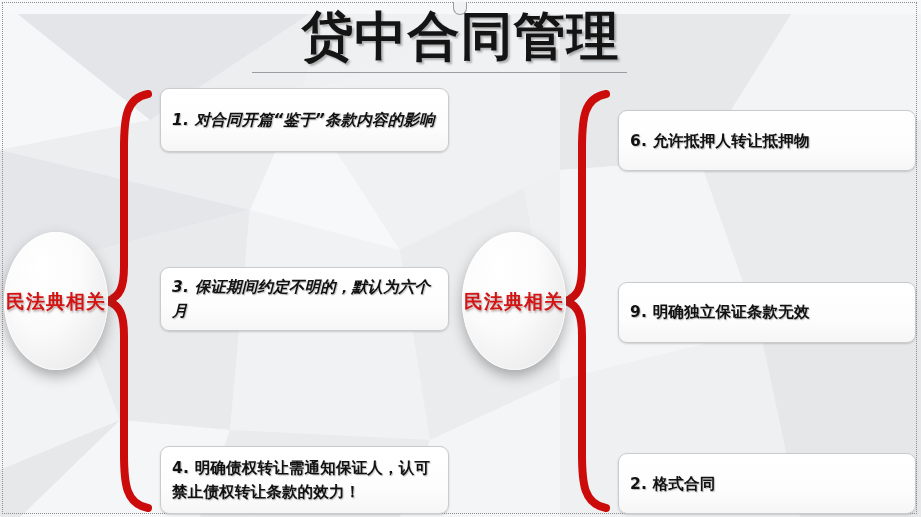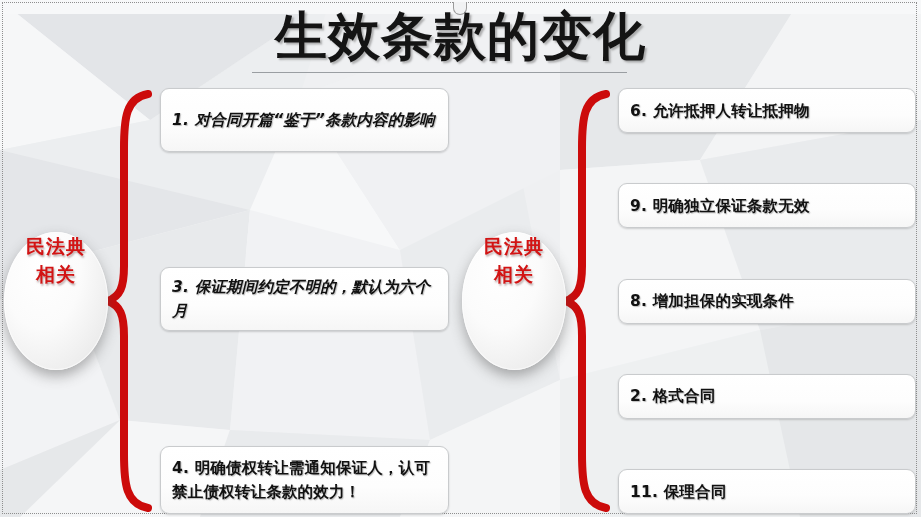--- a/index.html
+++ b/index.html
@@ -101,21 +101,21 @@
     font-size: 15.5px;
     line-height: 24px;
     font-weight: bold;
     color: #111111;
     letter-spacing: 0.2px;
     text-shadow: 1px 1px 1px rgba(140,140,140,0.55);
     font-family: "DejaVu Sans", "Liberation Sans", sans-serif;
   }
   .col-left  .card.h1 { height: 64px; font-style: italic; }
   .col-left  .card.h2 { height: 68px; }
-  .col-right .card    { height: 45px; }
+  .col-right .card    { height: 61px; margin-top: 22px; }
 
   
   .brace {
     position: absolute;
     top: 88px;
     width: 52px;
     height: 426px;
   }
   .brace-left  { left: 104px; }
   .brace-right { left: 562px; }
@@ -124,22 +124,23 @@
   
   .badge {
     position: absolute;
     width: 104px;
     height: 138px;
     border-radius: 50%;
     background:
       radial-gradient(ellipse at 36% 26%, #ffffff 0%, #fbfbfb 42%, #eeeeee 74%, #e2e2e2 100%);
     box-shadow: 0 6px 13px rgba(80,80,80,0.45), inset 0 0 0 1px rgba(255,255,255,0.6);
     display: flex;
-    flex-direction: column;
+    flex-direction: row;
     align-items: center;
+    justify-content: center;
   }
   .badge-left  { left: 4px;   top: 232px; }
   .badge-right { left: 462px; top: 232px; }
   .badge-line {
     font-size: 19px;
     line-height: 28px;
     font-weight: bold;
     color: #d21414;
     letter-spacing: 1px;
     text-shadow: 1px 2px 2px rgba(150,120,120,0.6);
@@ -184,21 +185,21 @@
       <polygon points="430,440 560,380 560,517 400,517" fill="#f4f5f6"></polygon>
       <polygon points="0,0 921,0 921,14 0,14" fill="#f7f8f9"></polygon>
     </svg>
   </div>
 
   <div class="sel-frame">
     <div class="sel-handle"></div>
   </div>
 
   <div class="title-wrap">
-    <div class="title">生效条款的变化</div>
+    <div class="title">贷中合同管理</div>
   </div>
   <div class="title-rule"></div>
 
   <div class="brace brace-left">
     <svg viewBox="0 0 52 426" preserveAspectRatio="none">
       <path d="M44 6 C 22 10, 20 30, 20 60 L 20 178 C 20 200, 16 208, 4 213 C 16 218, 20 226, 20 248 L 20 366 C 20 396, 22 416, 44 420" fill="none" stroke="#CC0B0B" stroke-width="8" stroke-linecap="round" stroke-linejoin="round"></path>
     </svg>
   </div>
 
   <div class="brace brace-right">
@@ -230,23 +231,17 @@
   </div>
 
   <div class="col col-right">
     <div class="card">
       <span class="card-text">6. 允许抵押人转让抵押物</span>
     </div>
     <div class="card">
       <span class="card-text">9. 明确独立保证条款无效</span>
     </div>
     <div class="card">
-      <span class="card-text">8. 增加担保的实现条件</span>
-    </div>
-    <div class="card">
       <span class="card-text">2. 格式合同</span>
     </div>
-    <div class="card">
-      <span class="card-text">11. 保理合同</span>
-    </div>
   </div>
 
 </div>
 
 </body></html>

